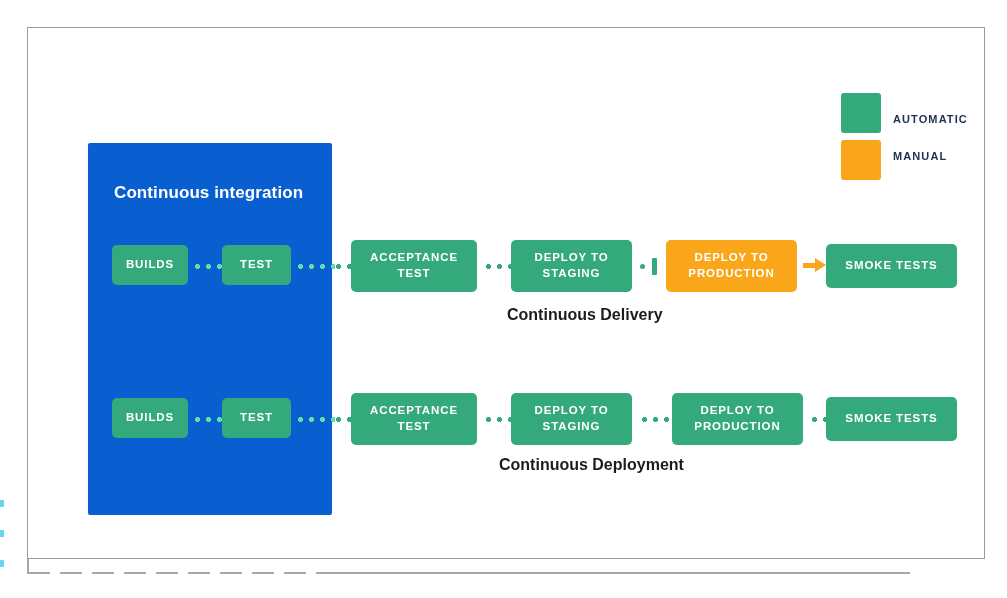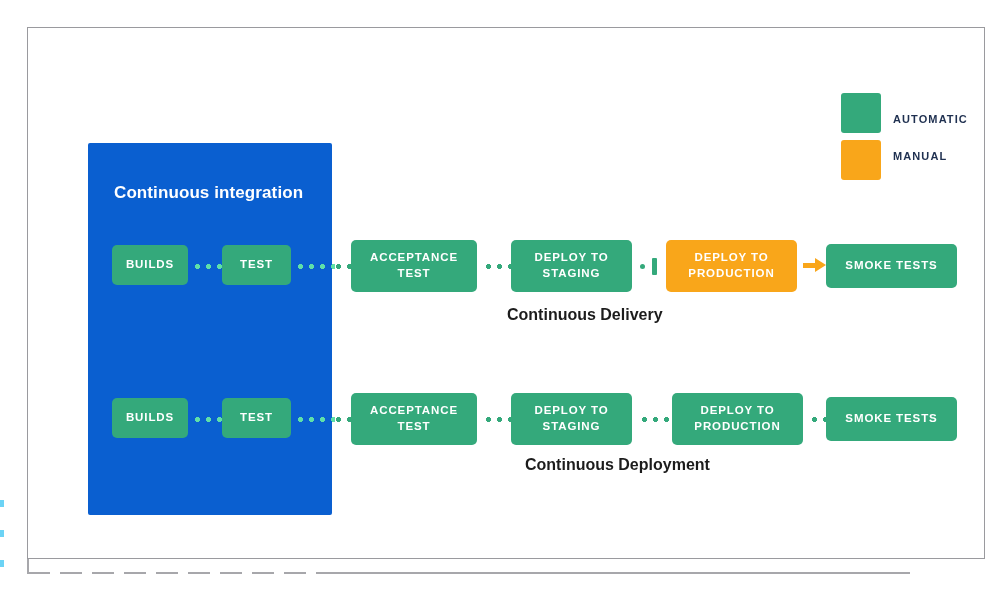--- a/index.html
+++ b/index.html
@@ -271,15 +271,15 @@
   <div class="stage auto" style="left:672px; top:393px; width:131px; height:52px;">
     <span>DEPLOY TO PRODUCTION</span>
   </div>
 
   <div class="dots" style="left:809px; top:417px; width:24px;"></div>
 
   <div class="stage auto" style="left:826px; top:397px; width:131px; height:44px;">
     <span>SMOKE TESTS</span>
   </div>
 
-  <div class="caption" style="left:525px; top:456px;text-align:right;">Continuous Deployment</div>
+  <div class="caption" style="left:499px; top:456px;text-align:right;">Continuous Deployment</div>
 
 </div>
 
 </body></html>

